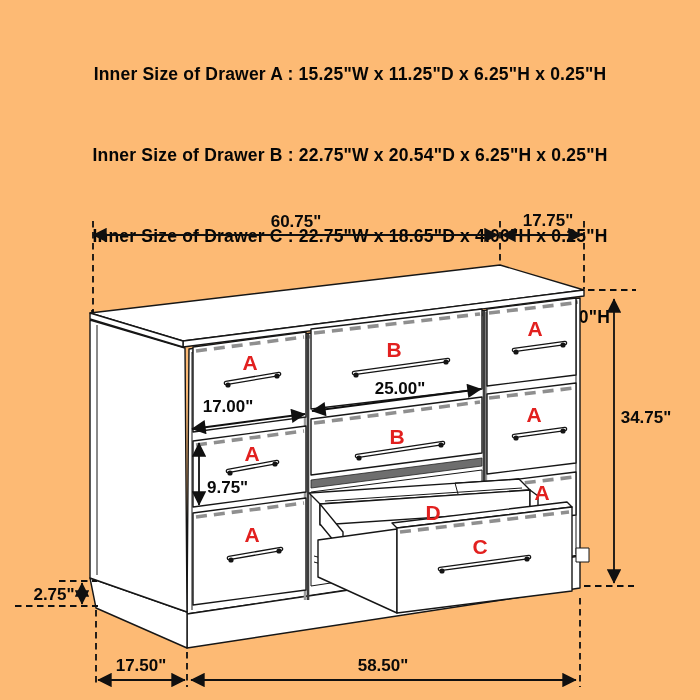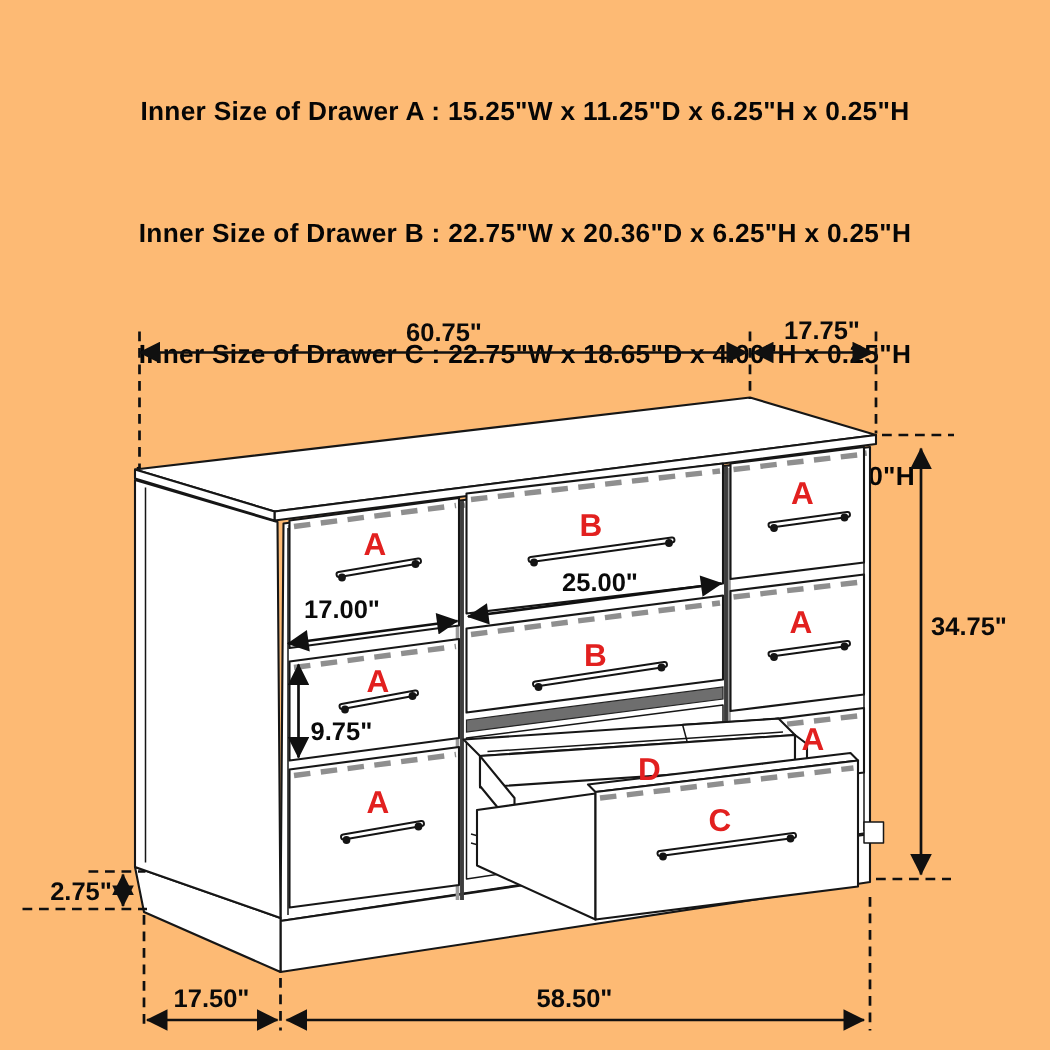--- a/index.html
+++ b/index.html
@@ -26,21 +26,21 @@
   .hcore{stroke:#ffffff;stroke-width:2;stroke-linecap:round;fill:none;}
   .hend{fill:#141414;}
 </style>
 </head>
 <body>
 
 <div id="stage">
 
   <div id="spec-header">
     <div>Inner Size of Drawer A : 15.25"W x 11.25"D x 6.25"H x 0.25"H</div>
-    <div>Inner Size of Drawer B : 22.75"W x 20.36"D x 6.25"H x 0.25"H</div>
+    <div>Inner Size of Drawer B : 22.75"W x 20.54"D x 6.25"H x 0.25"H</div>
     <div>Inner Size of Drawer C : 22.75"W x 18.65"D x 4.00"H x 0.25"H</div>
     <div>Inner Size of Drawer  D : 22.50"W x 10.75"D x 1.75"H x 0.50"H</div>
   </div>
 
   <svg width="700" height="700" viewBox="0 0 700 700">
     <defs>
       <marker id="ah" viewBox="0 0 10 10" refX="9.5" refY="5" markerWidth="11" markerHeight="8" orient="auto-start-reverse">
         <path d="M0,0 L10,5 L0,10 z" fill="#101010"></path>
       </marker>
     </defs>

